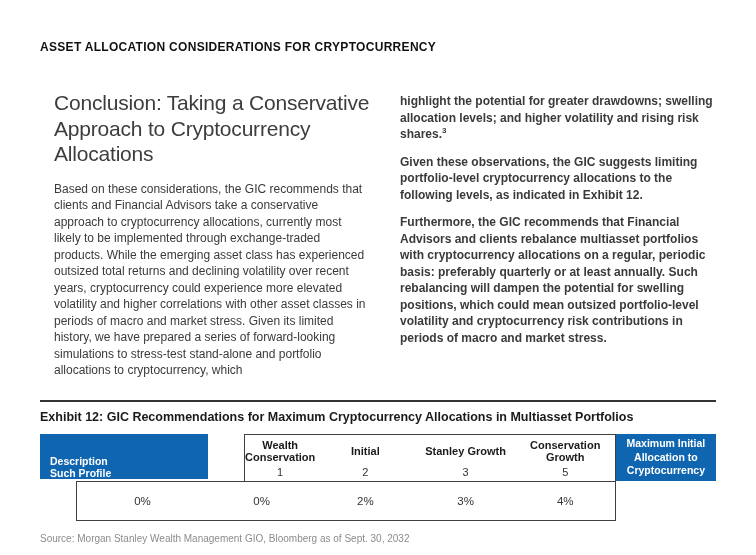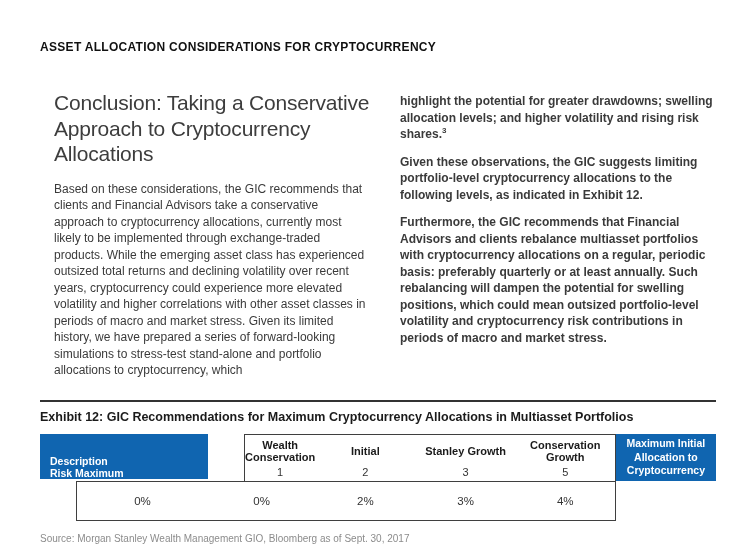--- a/index.html
+++ b/index.html
@@ -147,21 +147,21 @@
   </div>
 
   <hr class="rule">
 
   <div class="exhibit-title">Exhibit 12: GIC Recommendations for Maximum Cryptocurrency Allocations in Multiasset Portfolios</div>
 
   <div class="exhibit-table">
 
     <div class="cell blue desc">
       <div>Description</div>
-      <div>Risk Maximum</div>
+      <div>Such Profile</div>
     </div>
     <div class="cell head bl">
       <div class="name">Wealth Conservation</div>
       <div class="num">1</div>
     </div>
     <div class="cell head">
       <div class="name">Initial</div>
       <div class="num">2</div>
     </div>
     <div class="cell head">
@@ -176,15 +176,15 @@
     <div class="cell blue maxlabel">
       <div>Maximum Initial Allocation to Cryptocurrency</div>
     </div>
     <div class="cell val bl">0%</div>
     <div class="cell val">0%</div>
     <div class="cell val">2%</div>
     <div class="cell val">3%</div>
     <div class="cell val br">4%</div>
   </div>
 
-  <div class="source">Source: Morgan Stanley Wealth Management GIO, Bloomberg as of Sept. 30, 2017</div>
+  <div class="source">Source: Morgan Stanley Wealth Management GIO, Bloomberg as of Sept. 30, 2032</div>
 
 </div>
 
 </body></html>

